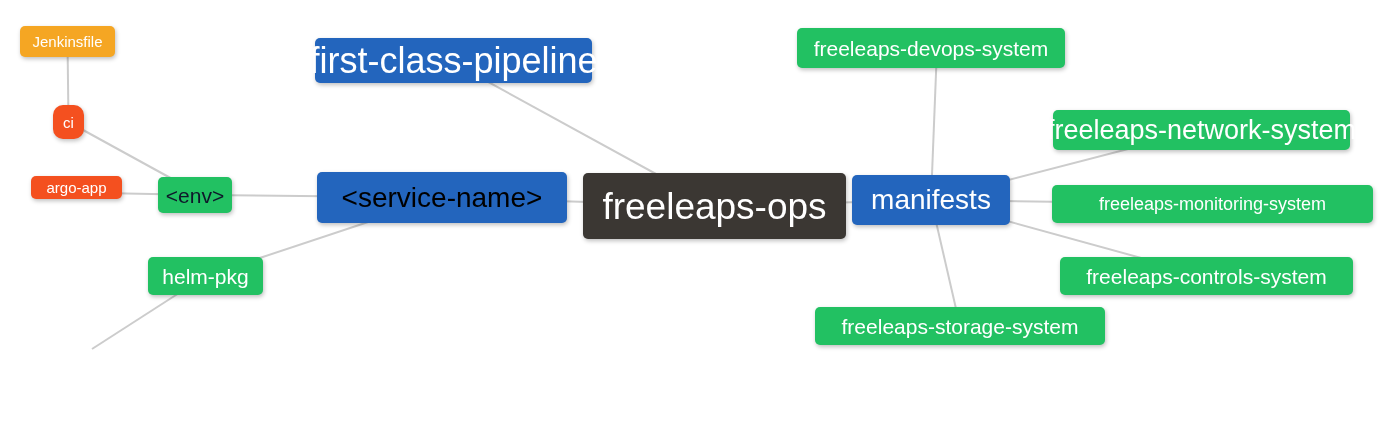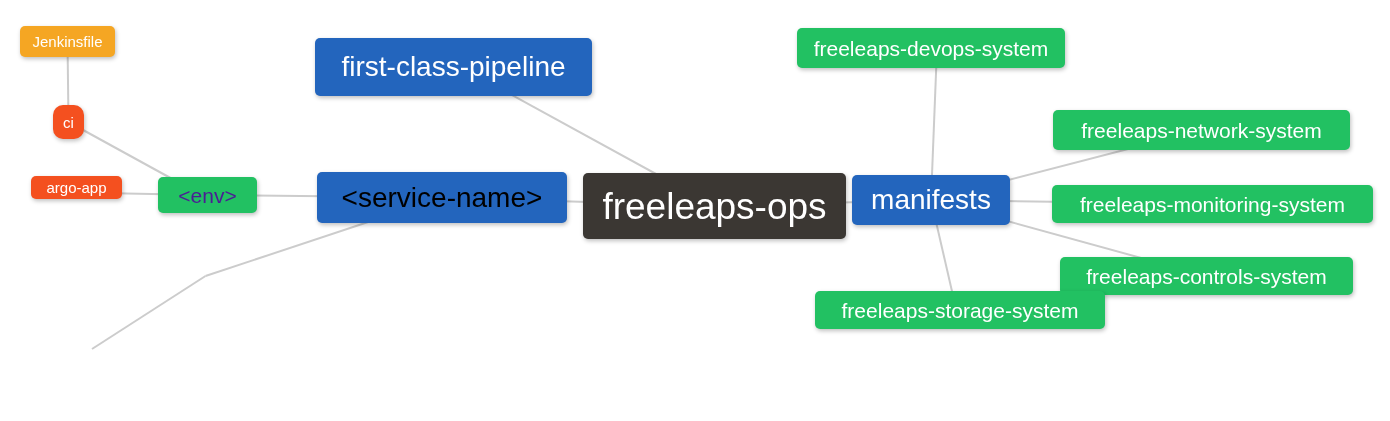--- a/index.html
+++ b/index.html
@@ -55,23 +55,24 @@
       <line x1="931" y1="200" x2="937" y2="48" stroke="#cccccc" stroke-width="2"></line>
       <line x1="931" y1="200" x2="1201.5" y2="130" stroke="#cccccc" stroke-width="2"></line>
       <line x1="931" y1="200" x2="1212.5" y2="204" stroke="#cccccc" stroke-width="2"></line>
       <line x1="931" y1="200" x2="1206.5" y2="276" stroke="#cccccc" stroke-width="2"></line>
       <line x1="931" y1="200" x2="960" y2="326" stroke="#cccccc" stroke-width="2"></line>
     </svg>
 
 <div class="node" style="left: 20px; top: 26px; width: 95px; height: 31px; background: rgb(245, 166, 35); color: rgb(255, 255, 255); font-size: 15px;">Jenkinsfile</div>
     <div class="node" style="left: 53px; top: 105px; width: 31px; height: 34px; background: rgb(244, 80, 31); color: rgb(255, 255, 255); font-size: 15px; border-radius: 10px;">ci</div>
     <div class="node" style="left: 31px; top: 176px; width: 91px; height: 23px; background: rgb(244, 80, 31); color: rgb(255, 255, 255); font-size: 15px;">argo-app</div>
-    <div class="node" style="left: 158px; top: 177px; width: 99px; height: 36px; background: rgb(34, 193, 98); color: #4c1d95; font-size: 21px;">&lt;env&gt;</div>
-    <div class="node" style="left: 315px; top: 38px; width: 277px; height: 58px; background: rgb(35, 101, 189); color: rgb(255, 255, 255); font-size: 28px;">first-class-pipeline</div>
+    <div class="node" style="left: 158px; top: 177px; width: 74px; height: 36px; background: rgb(34, 193, 98); color: #0f172a; font-size: 21px;">&lt;env&gt;</div>
+    <div class="node" style="left: 148px; top: 257px; width: 115px; height: 38px; background: rgb(34, 193, 98); color: rgb(255, 255, 255); font-size: 21px;">helm-pkg</div>
+    <div class="node" style="left: 315px; top: 38px; width: 277px; height: 45px; background: rgb(35, 101, 189); color: rgb(255, 255, 255); font-size: 36px;">first-class-pipeline</div>
     <div class="node" style="left: 317px; top: 172px; width: 250px; height: 51px; background: rgb(35, 101, 189); color: #000000; font-size: 28px;">&lt;service-name&gt;</div>
     <div class="node" style="left: 852px; top: 175px; width: 158px; height: 50px; background: rgb(35, 101, 189); color: rgb(255, 255, 255); font-size: 28px;">manifests</div>
     <div class="node" style="left: 583px; top: 173px; width: 263px; height: 66px; background: rgb(59, 55, 51); color: rgb(255, 255, 255); font-size: 37px;">freeleaps-ops</div>
     <div class="node" style="left: 797px; top: 28px; width: 268px; height: 40px; background: rgb(34, 193, 98); color: rgb(255, 255, 255); font-size: 21px;">freeleaps-devops-system</div>
-    <div class="node" style="left: 1053px; top: 110px; width: 297px; height: 40px; background: rgb(34, 193, 98); color: rgb(255, 255, 255); font-size: 21px;">freeleaps-network-system</div>
-    <div class="node" style="left: 1052px; top: 185px; width: 321px; height: 38px; background: rgb(34, 193, 98); color: rgb(255, 255, 255); font-size: 21px;">freeleaps-monitoring-system</div>
+    <div class="node" style="left: 1053px; top: 110px; width: 297px; height: 40px; background: rgb(34, 193, 98); color: rgb(255, 255, 255); font-size: 27px;">freeleaps-network-system</div>
+    <div class="node" style="left: 1052px; top: 185px; width: 321px; height: 38px; background: rgb(34, 193, 98); color: rgb(255, 255, 255); font-size: 18px;">freeleaps-monitoring-system</div>
     <div class="node" style="left: 1060px; top: 257px; width: 293px; height: 38px; background: rgb(34, 193, 98); color: rgb(255, 255, 255); font-size: 21px;">freeleaps-controls-system</div>
-    <div class="node" style="left: 815px; top: 291px; width: 290px; height: 38px; background: rgb(34, 193, 98); color: rgb(255, 255, 255); font-size: 21px;">freeleaps-storage-system</div>
+    <div class="node" style="left: 815px; top: 307px; width: 290px; height: 38px; background: rgb(34, 193, 98); color: rgb(255, 255, 255); font-size: 21px;">freeleaps-storage-system</div>
   </div>
 
 </body></html>

